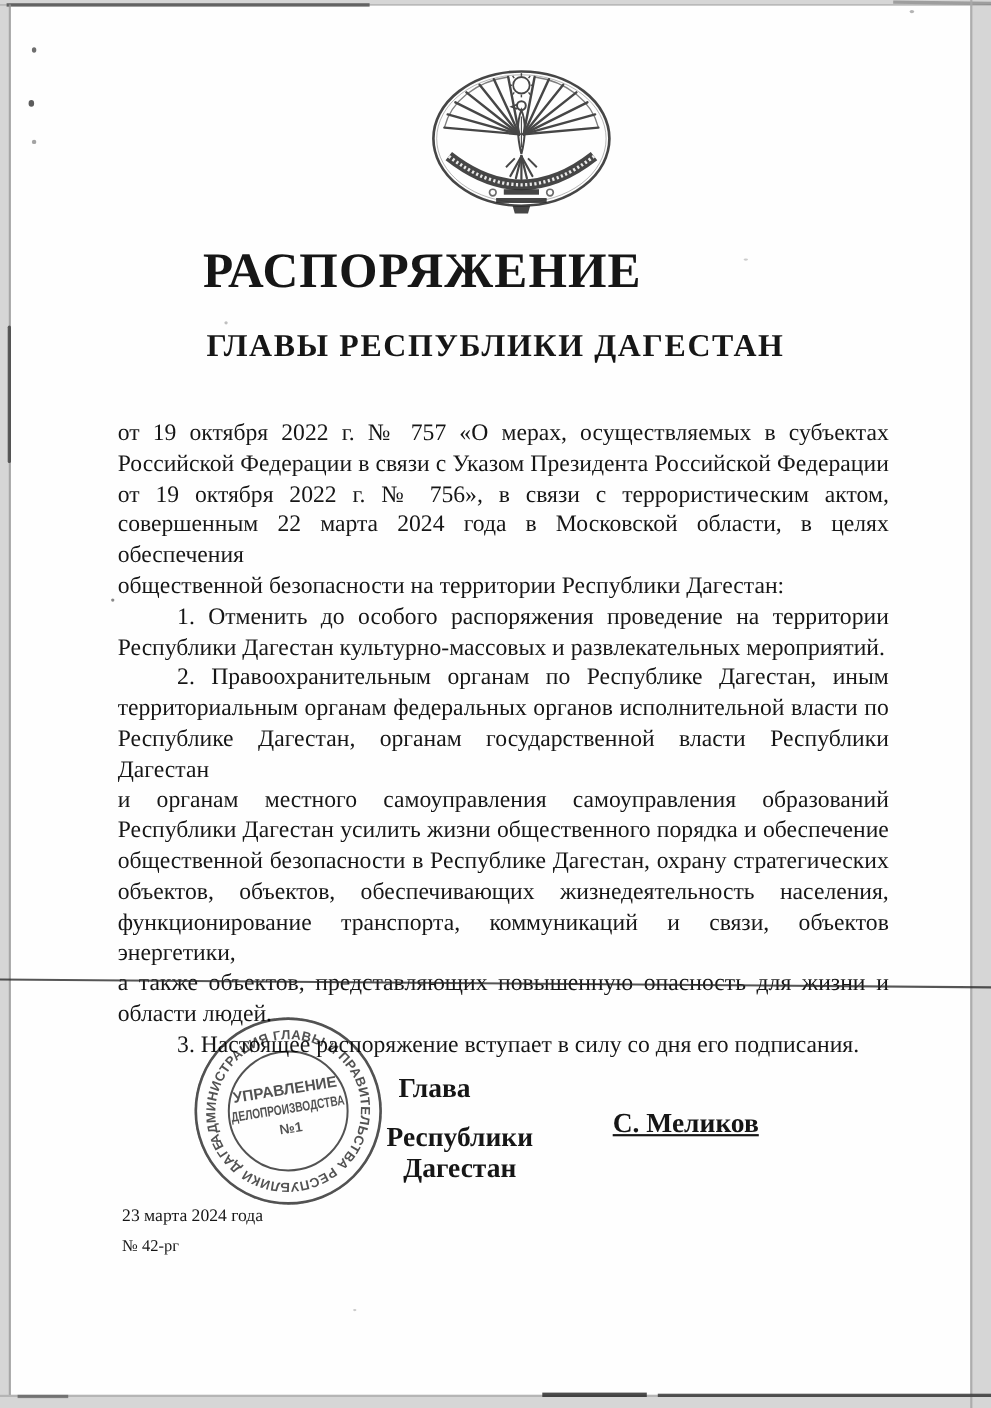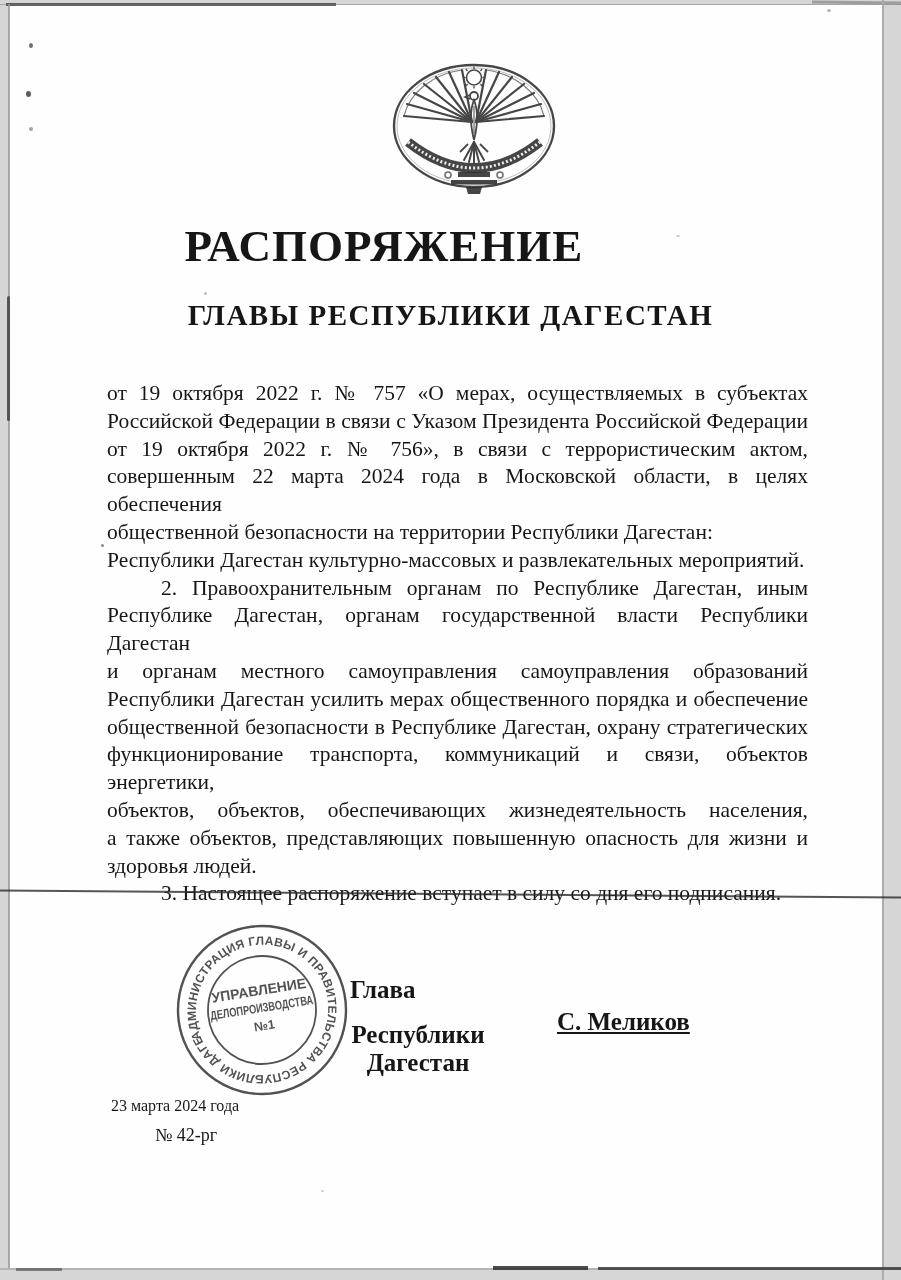--- a/index.html
+++ b/index.html
@@ -63,28 +63,28 @@
 
   .stamp { position:absolute; left:167px; top:915px; width:190px; height:190px;
            mix-blend-mode:multiply; opacity:.9; }
   .stamp svg { width:100%; height:100%; }
   .stamp-ink { fill:none; stroke:#3f3f3f; }
   .stamp text, .stamp textPath {
     font-family:"Liberation Sans", sans-serif; font-weight:bold; fill:#3f3f3f;
   }
 
   .sig-line1 { position:absolute; left:350px; top:976px; width:90px;
-               font-size:25px; font-weight:bold; }
+               text-align:center; font-size:25px; font-weight:bold; }
   .sig-line2 { position:absolute; left:298px; top:1021px; width:240px;
                text-align:center; font-size:25px; font-weight:bold; }
   .sig-name  { position:absolute; left:557px; top:1008px;
                font-size:25px; font-weight:bold;text-decoration:underline; }
 
   .footer-date   { position:absolute; left:111px; top:1097px; font-size:16px; }
-  .footer-number { position:absolute; left:111px; top:1125px; font-size:18px;margin-left:44px; }
+  .footer-number { position:absolute; left:111px; top:1125px; font-size:15px; }
 </style>
 </head>
 <body>
 
 <div class="paper"></div>
 
 <div class="art edge-top-dark"></div>
 <div class="art edge-top-thin"></div>
 <div class="art edge-topright"></div>
 <div class="art edge-left"></div>
@@ -173,30 +173,32 @@
 
 <div class="doc-title">РАСПОРЯЖЕНИЕ</div>
 <div class="doc-subtitle">ГЛАВЫ РЕСПУБЛИКИ ДАГЕСТАН</div>
 
 <div class="body-text">
   <span class="ln j">от 19 октября 2022 г. № 757 «О мерах, осуществляемых в субъектах</span>
   <span class="ln j">Российской Федерации в связи с Указом Президента Российской Федерации</span>
   <span class="ln j">от 19 октября 2022 г. № 756», в связи с террористическим актом,</span>
   <span class="ln j">совершенным 22 марта 2024 года в Московской области, в целях обеспечения</span>
   <span class="ln">общественной безопасности на территории Республики Дагестан:</span>
+  <span class="ln ind j">1. Отменить до особого распоряжения проведение на территории</span>
   <span class="ln">Республики Дагестан культурно-массовых и развлекательных мероприятий.</span>
   <span class="ln ind j">2. Правоохранительным органам по Республике Дагестан, иным</span>
+  <span class="ln j">территориальным органам федеральных органов исполнительной власти по</span>
   <span class="ln j">Республике Дагестан, органам государственной власти Республики Дагестан</span>
   <span class="ln j">и органам местного самоуправления самоуправления образований</span>
-  <span class="ln j">Республики Дагестан усилить мерах общественного порядка и обеспечение</span>
+  <span class="ln j">Республики Дагестан усилить жизни общественного порядка и обеспечение</span>
   <span class="ln j">общественной безопасности в Республике Дагестан, охрану стратегических</span>
+  <span class="ln j">объектов, объектов, обеспечивающих жизнедеятельность населения,</span>
   <span class="ln j">функционирование транспорта, коммуникаций и связи, объектов энергетики,</span>
-  <span class="ln j">объектов, объектов, обеспечивающих жизнедеятельность населения,</span>
   <span class="ln j">а также объектов, представляющих повышенную опасность для жизни и</span>
-  <span class="ln">здоровья людей.</span>
+  <span class="ln">области людей.</span>
   <span class="ln ind">3. Настоящее распоряжение вступает в силу со дня его подписания.</span>
 </div>
 
 <div class="fold-line"></div>
 
 <div class="stamp">
   <svg viewBox="0 0 190 190" xmlns="http://www.w3.org/2000/svg">
     <circle class="stamp-ink" cx="95" cy="95" r="84" stroke-width="2.4"></circle>
     <circle class="stamp-ink" cx="95" cy="95" r="84.5" stroke-width=".8" stroke-dasharray="3,1.5" opacity=".6"></circle>
     <circle class="stamp-ink" cx="95" cy="95" r="54" stroke-width="1.8"></circle>

